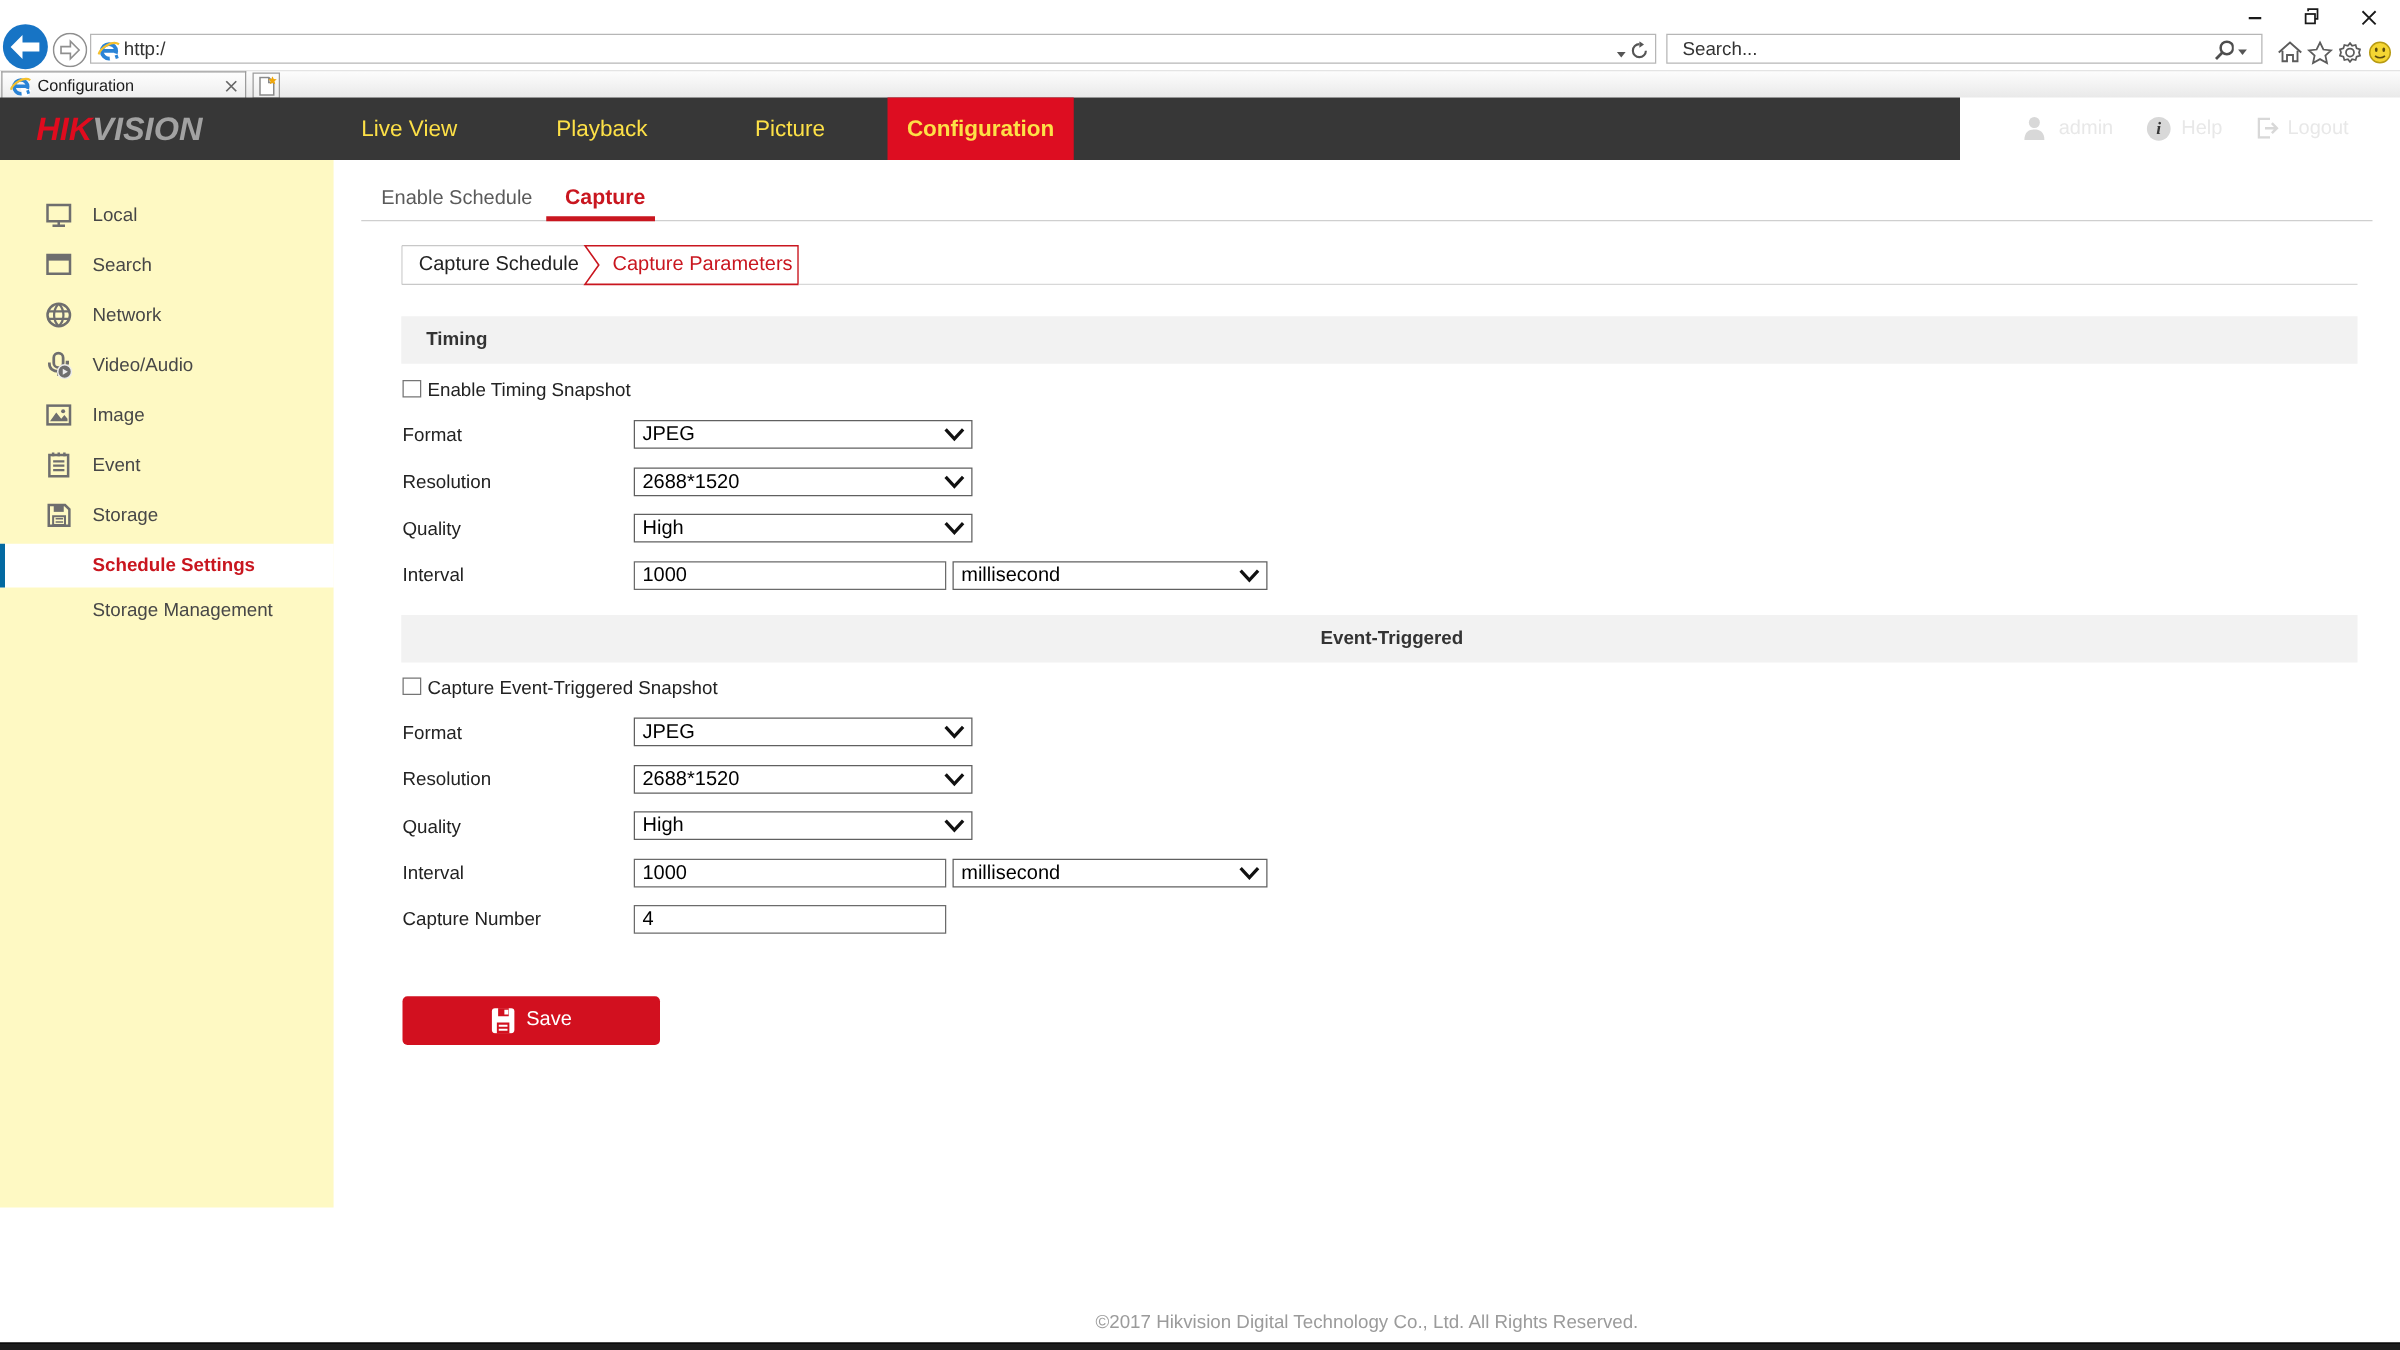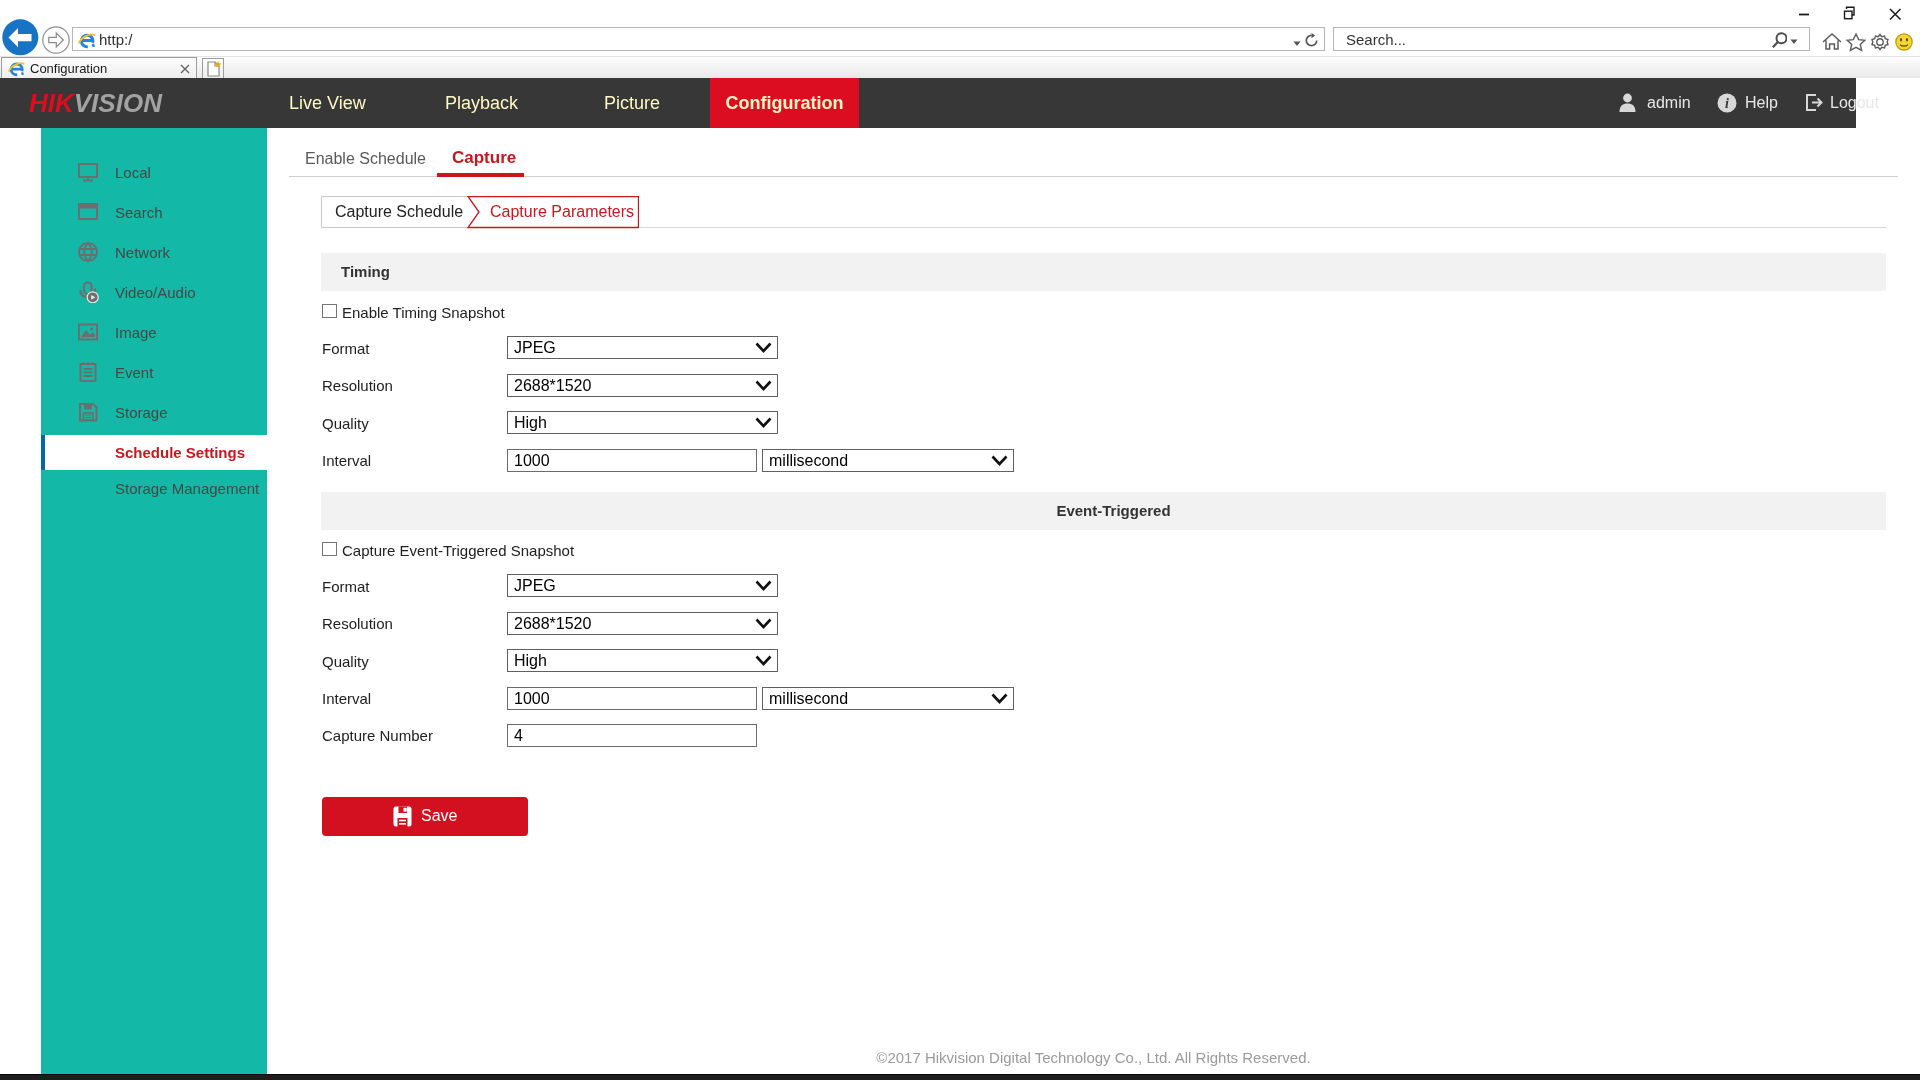--- a/index.html
+++ b/index.html
@@ -9,24 +9,24 @@
 #stage { position:relative; width:1920px; height:1080px; }
 
 #titlebar { left:0; top:0; width:1920px; height:25px; background:#fff; }
 #addrrow { left:0; top:25px; width:1920px; height:31px; background:#fff; }
 #tabrow { left:0; top:56px; width:1920px; height:22px;
   background:linear-gradient(#fdfdfd,#e9e9e9); border-top:1px solid #e4e4e4;}
 .field { position:absolute; top:2px; height:24px; background:#fff; border:1px solid #b6b6b6; }
 #tab { position:absolute; left:1px; top:0px; width:196px; height:22px;
   background:linear-gradient(#fefefe,#ededed); border:1px solid #9c9c9c; border-bottom:none; }
 
-#hikheader { left:0; top:78px; width:1856px; height:50px; background:#373737;padding-left:20px; }
-.nav { position:absolute; top:0; height:50px; line-height:50px; color:#fef9c3; font-size:18px; }
-
-#sidebar { left:0; top:128px; width:267px; height:947px; background:#14b8a6;margin-left:41px; }
+#hikheader { left:0; top:78px; width:1568px; height:50px; background:#373737;padding-left:20px; }
+.nav { position:absolute; top:0; height:50px; line-height:50px; color:#fde047; font-size:18px; }
+
+#sidebar { left:0; top:128px; width:267px; height:838px; background:#fef9c3; }
 .sideitem { position:absolute; left:74px; font-size:15px; color:#474747; }
 .sideicon { position:absolute; left:36px; width:22px; height:22px; }
 
 #content { left:267px; top:128px; width:1653px; height:947px; background:#fff; }
 .lbl { position:absolute; left:55px; font-size:15px; color:#222; }
 .sel { position:absolute; width:271px; height:23px; border:1.5px solid #606060; background:#fff;
   font-size:16px; color:#000; line-height:21px; padding-left:6px; }
 .inp { position:absolute; width:251px; height:23px; border:1.5px solid #6b6b6b; background:#fff;
   font-size:16px; color:#000; line-height:21px; padding-left:6px; }
 .chev { position:absolute; right:5px; top:5px; }

